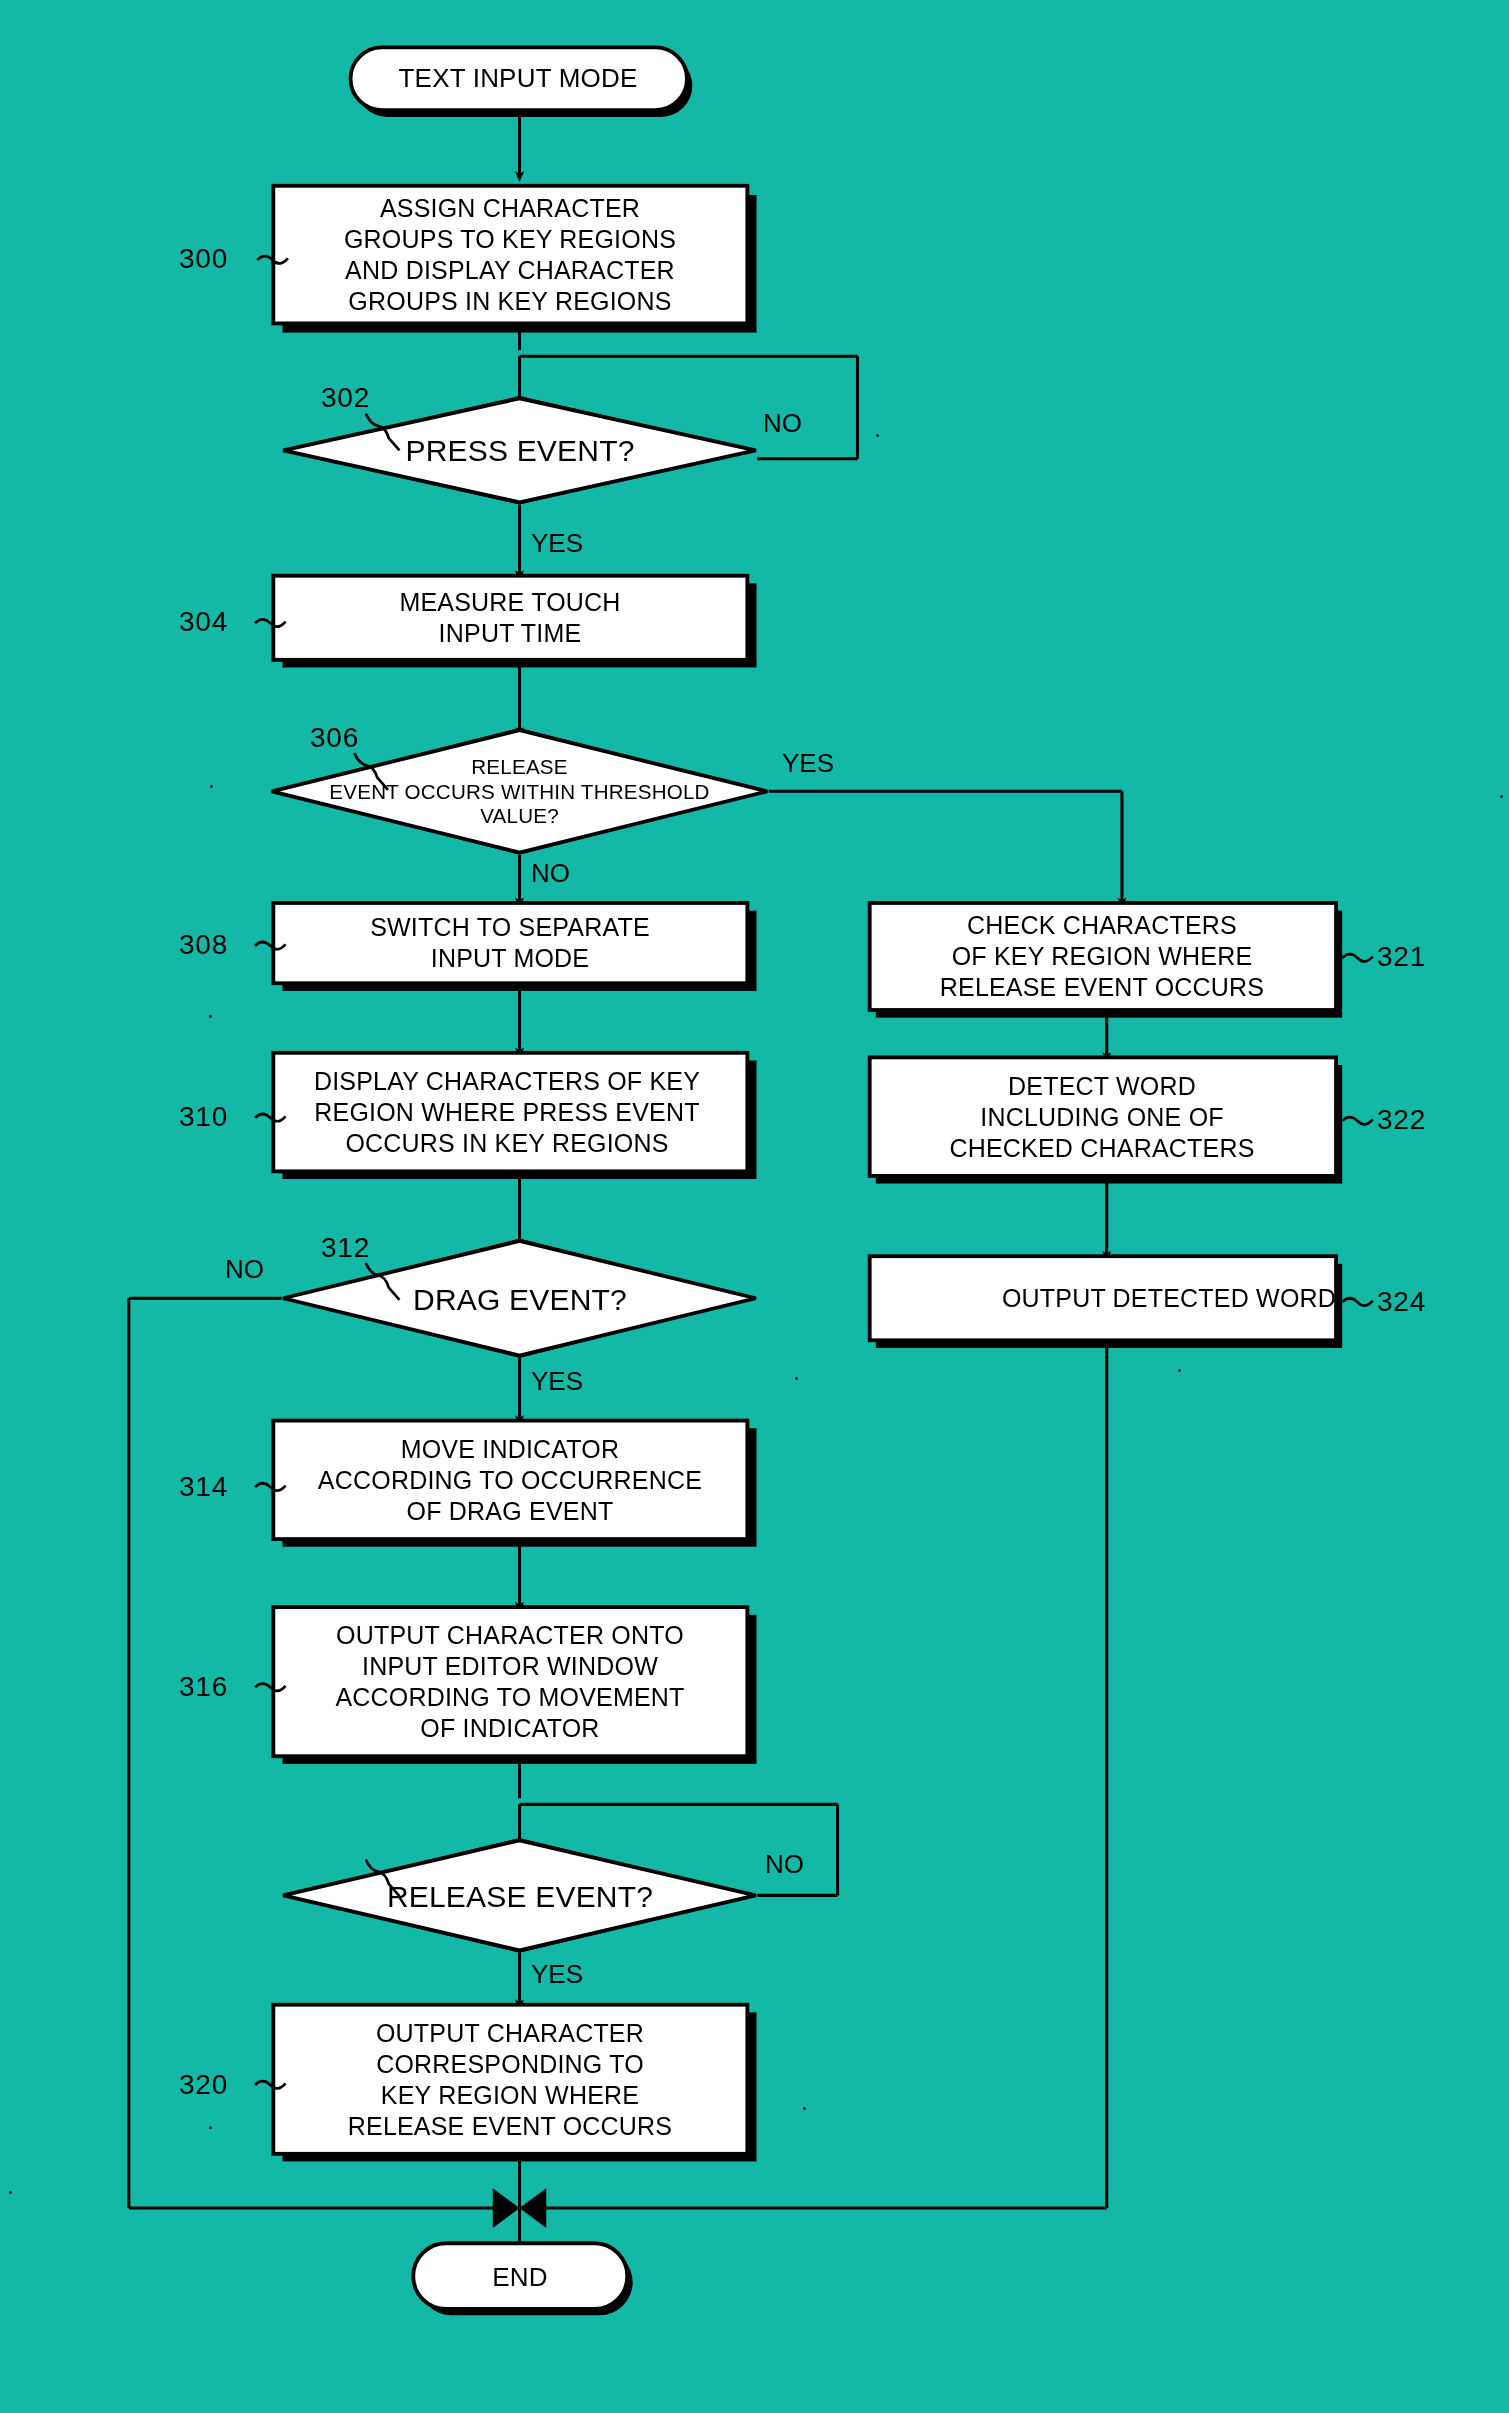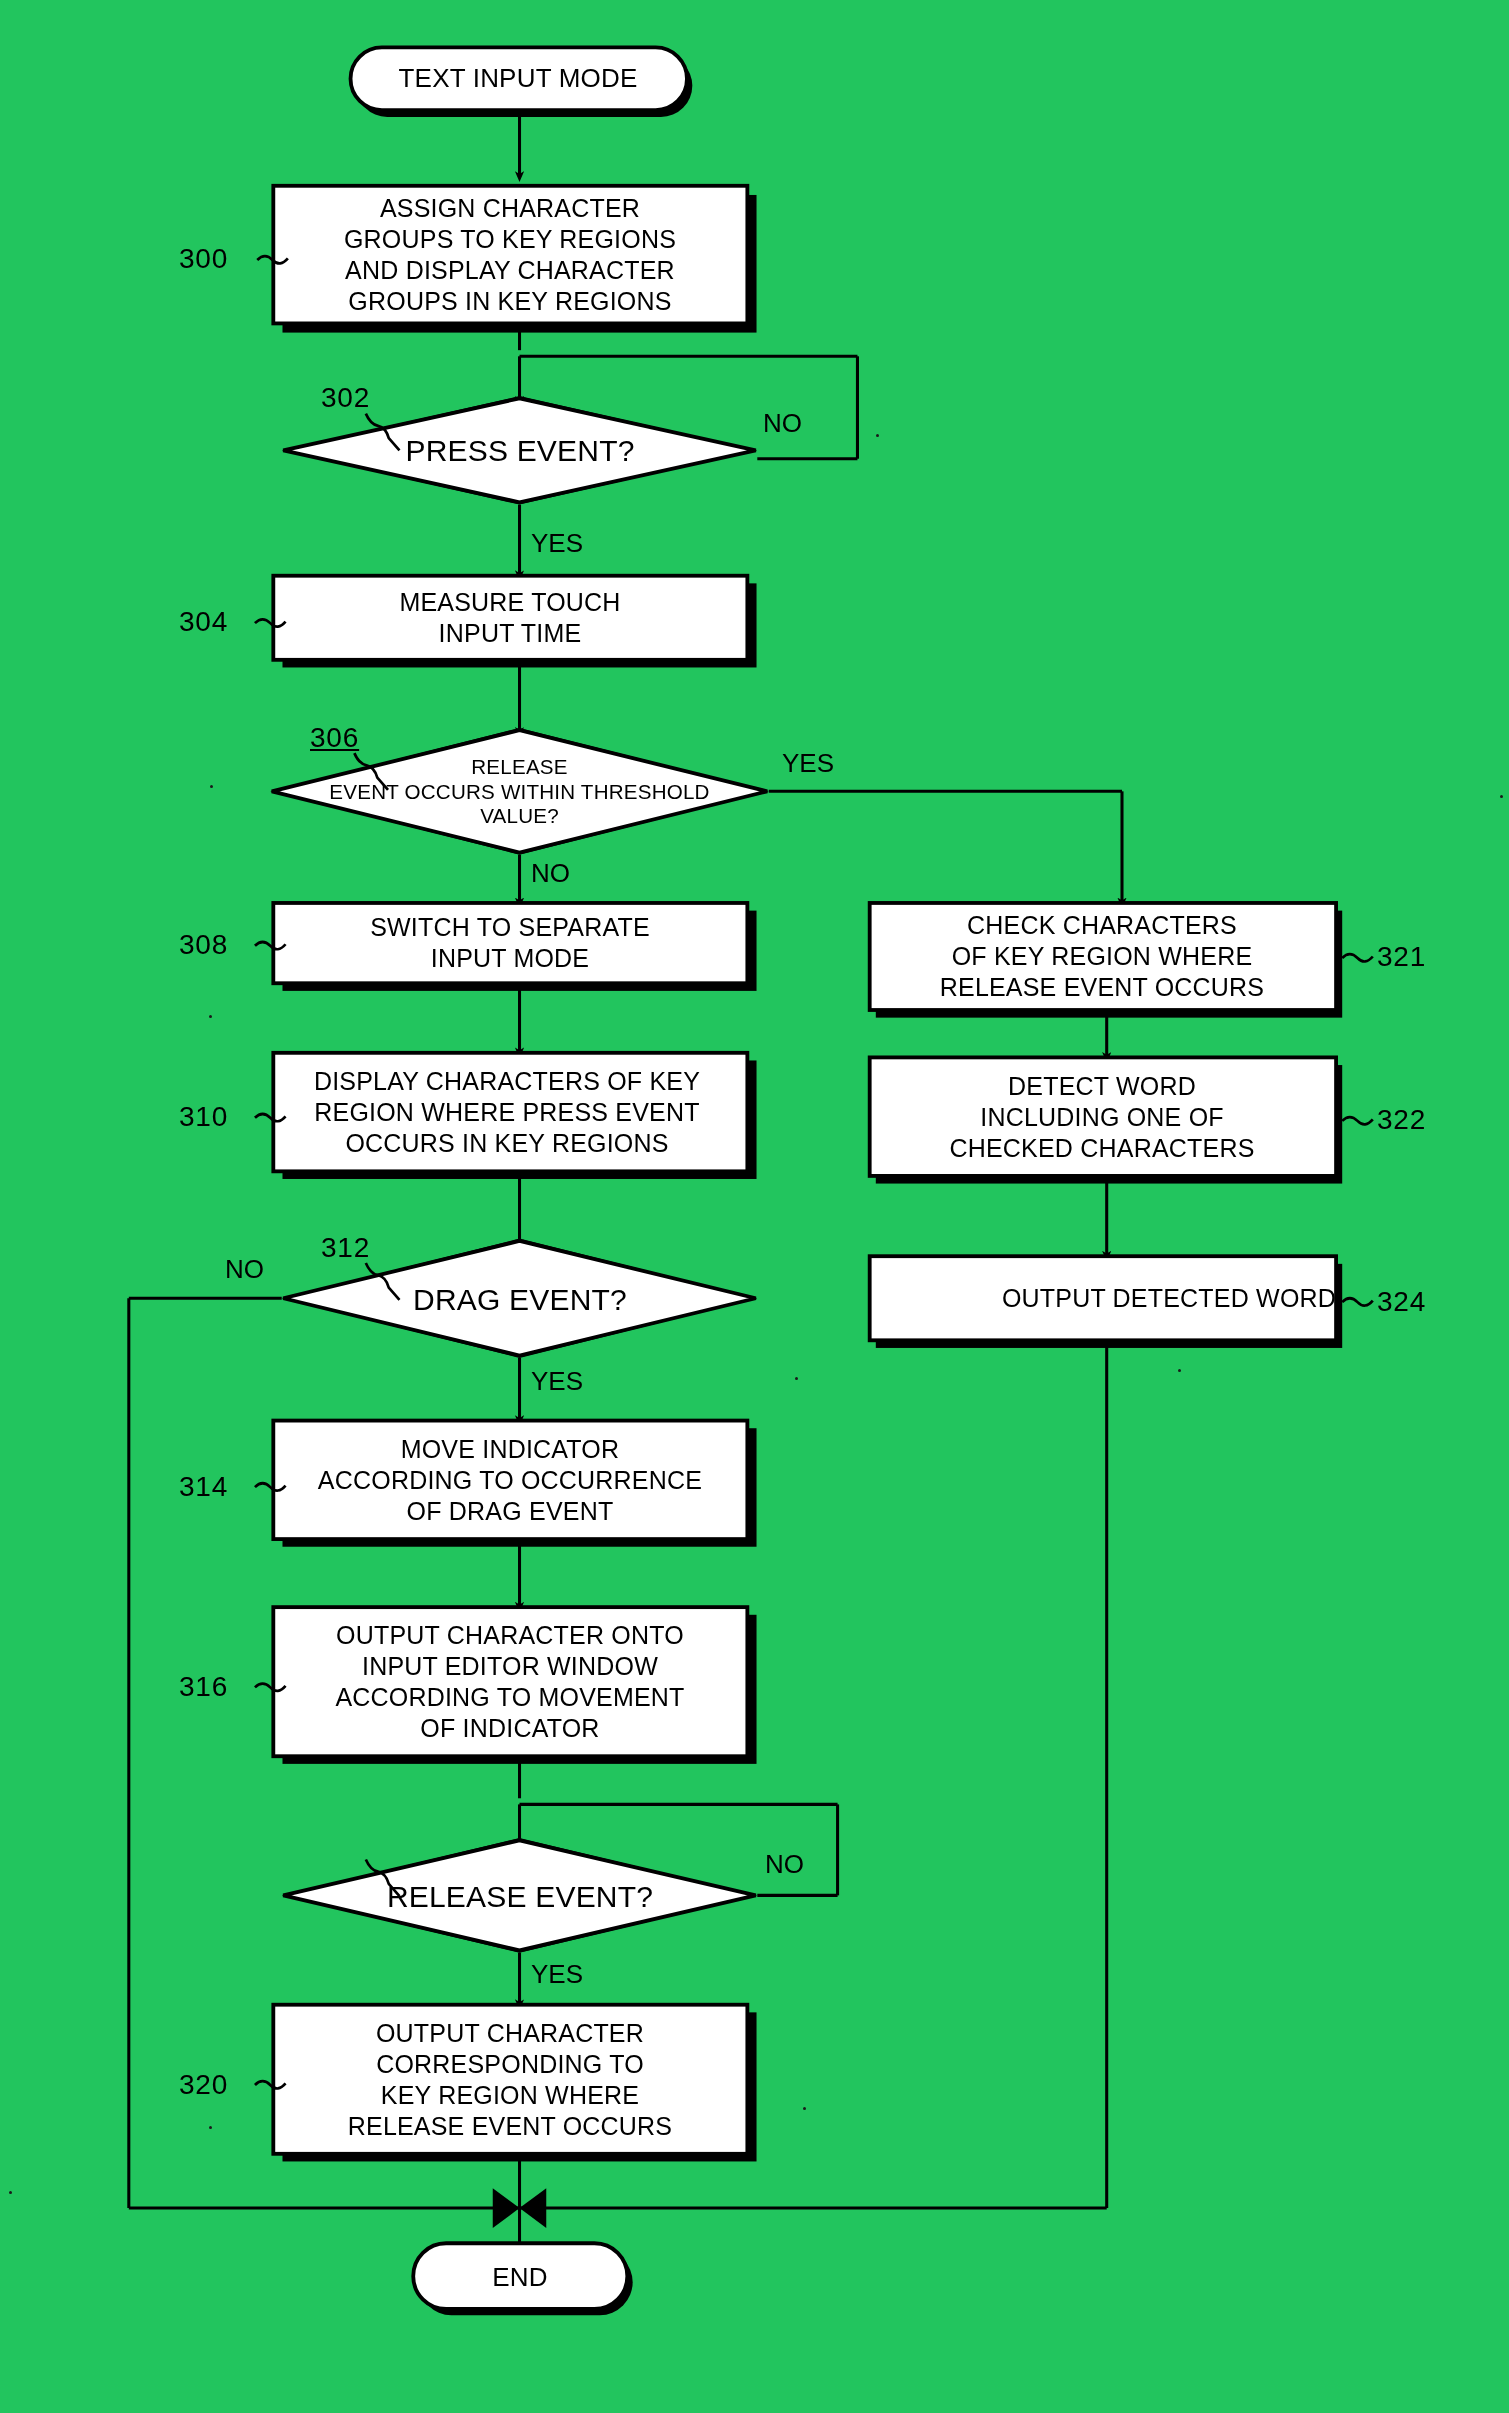--- a/index.html
+++ b/index.html
@@ -4,21 +4,21 @@
 <style>
   html, body {
     margin: 0;
     padding: 0;
     background: #ffffff;
   }
   #page {
     position: relative;
     width: 1510px;
     height: 2413px;
-    background: #22c55e;
+    background: #14b8a6;
     font-family: "Liberation Sans", sans-serif;
     overflow: hidden;
   }
   #flow-svg {
     position: absolute;
     left: 0;
     top: 0;
     width: 1510px;
     height: 2413px;
   }
@@ -267,21 +267,21 @@
 INCLUDING ONE OF
 CHECKED CHARACTERS</div>
 
   <div class="node-text proc-text" style="left:911px; top:1256px; width:516px; height:84px;">OUTPUT DETECTED WORD</div>
 
   <div class="node-text term-text" style="left:413px; top:2244px; width:214px; height:66px;">END</div>
 
   <div class="ref-label" style="left:179px; top:243px;">300</div>
   <div class="ref-label" style="left:321px; top:382px;">302</div>
   <div class="ref-label" style="left:179px; top:606px;">304</div>
-  <div class="ref-label" style="left:310px; top:722px;text-decoration:underline;">306</div>
+  <div class="ref-label" style="left:310px; top:722px;">306</div>
   <div class="ref-label" style="left:179px; top:929px;">308</div>
   <div class="ref-label" style="left:179px; top:1101px;">310</div>
   <div class="ref-label" style="left:321px; top:1232px;">312</div>
   <div class="ref-label" style="left:179px; top:1471px;">314</div>
   <div class="ref-label" style="left:179px; top:1671px;">316</div>
   <div class="ref-label" style="left:179px; top:2069px;">320</div>
   <div class="ref-label" style="left:1377px; top:941px;">321</div>
   <div class="ref-label" style="left:1377px; top:1104px;">322</div>
   <div class="ref-label" style="left:1377px; top:1286px;">324</div>
 

